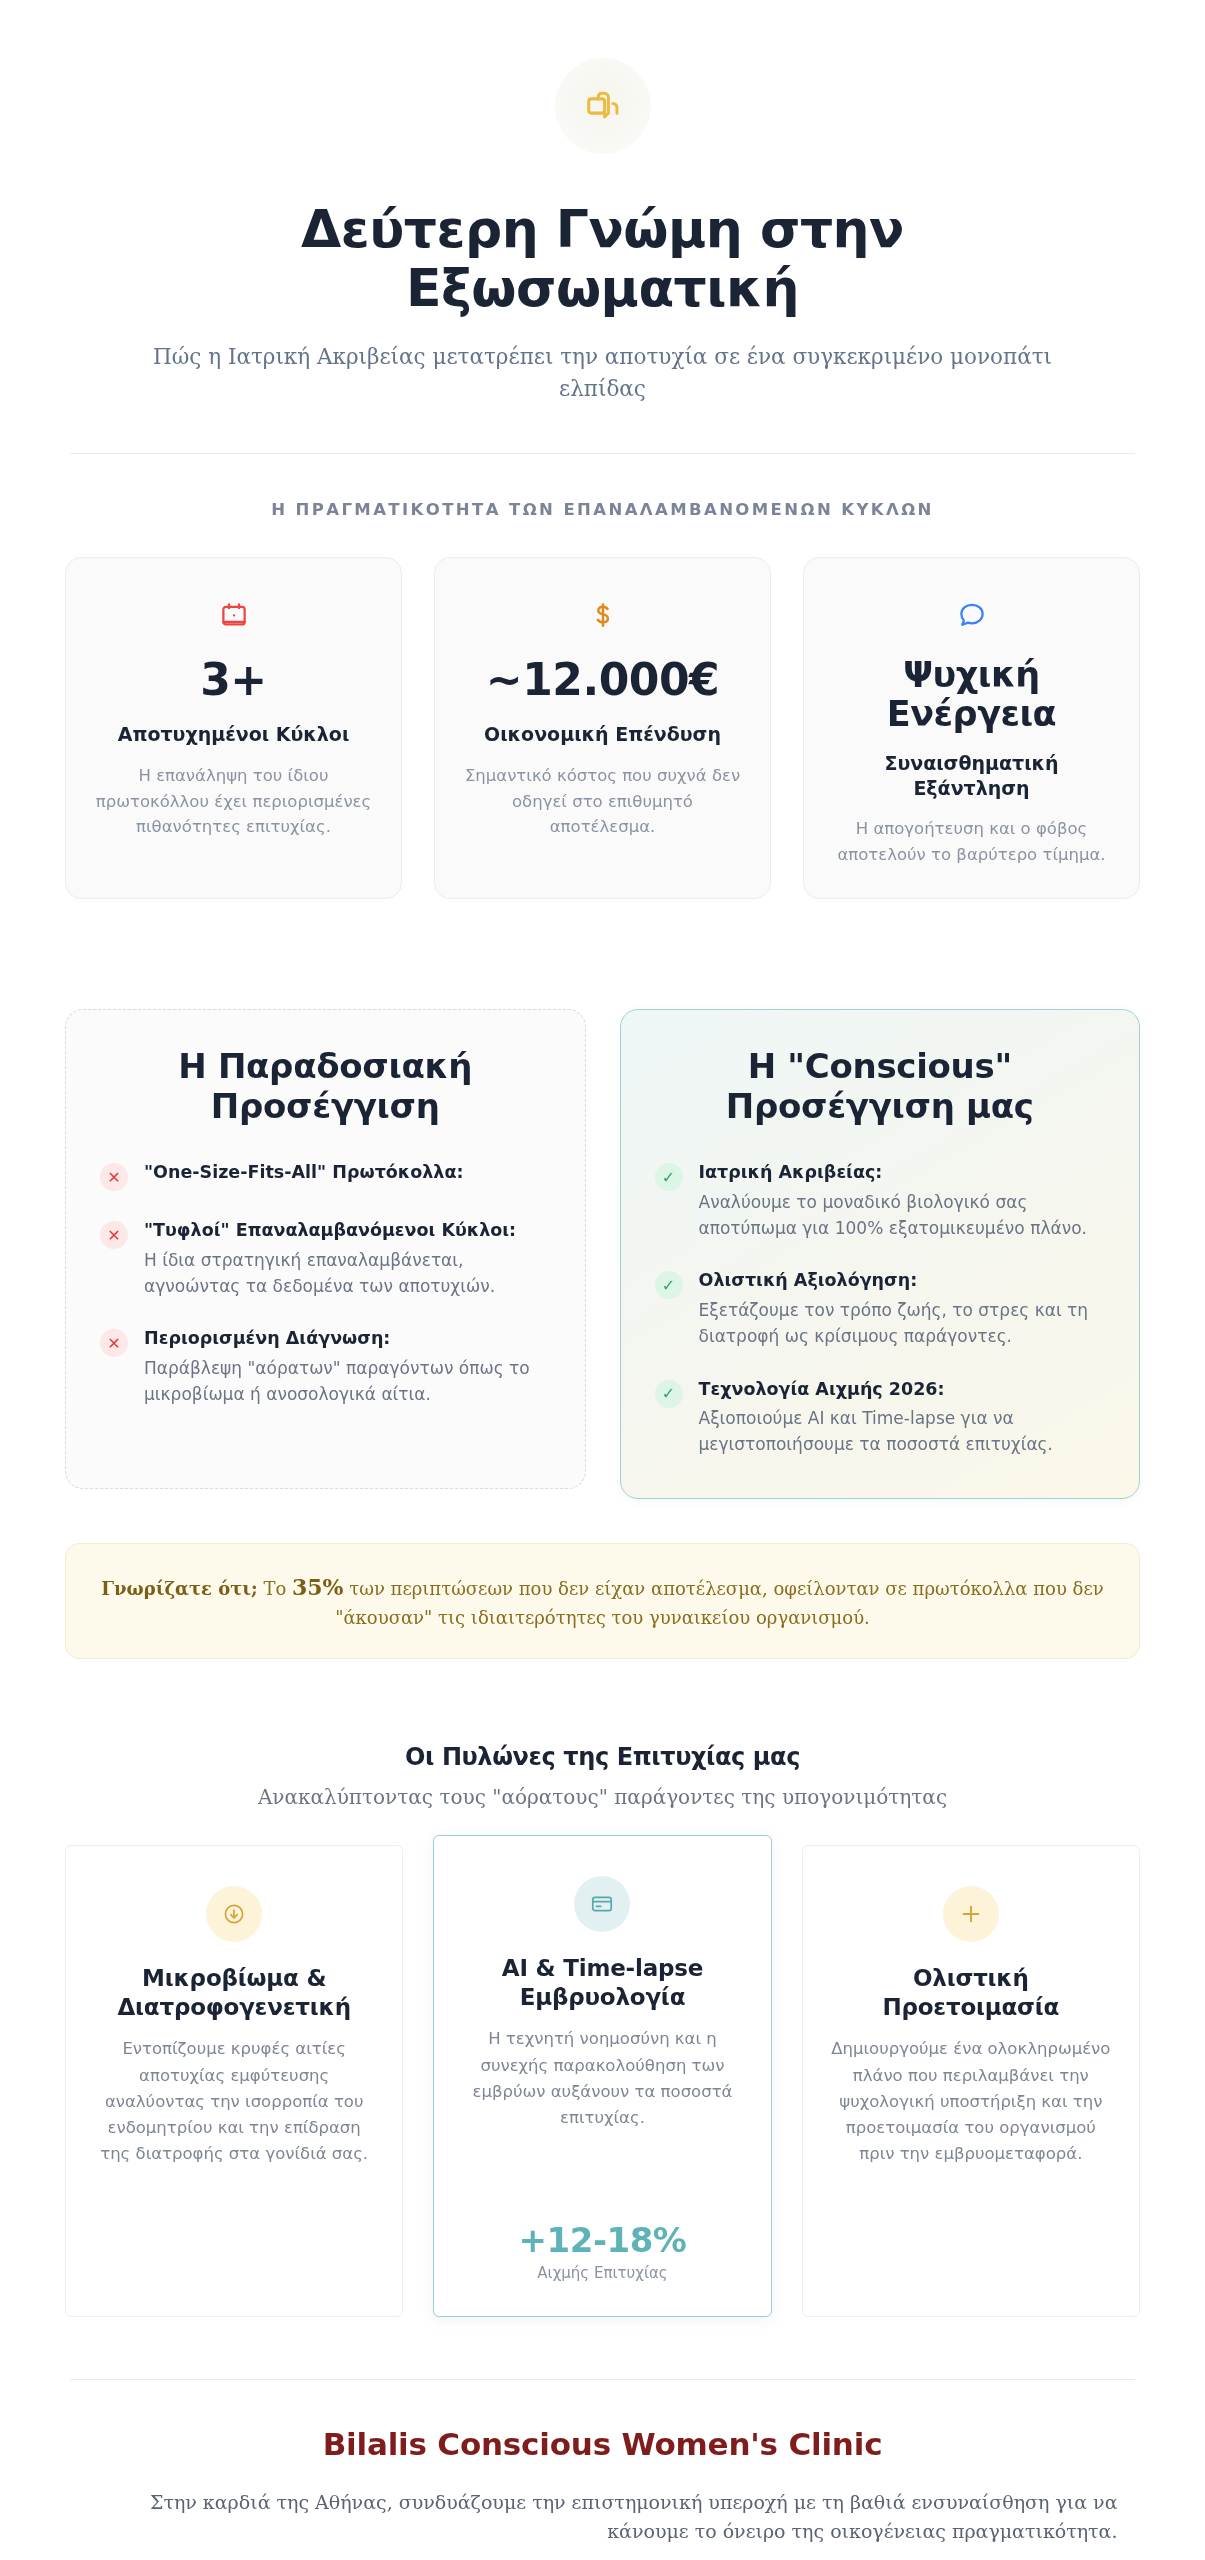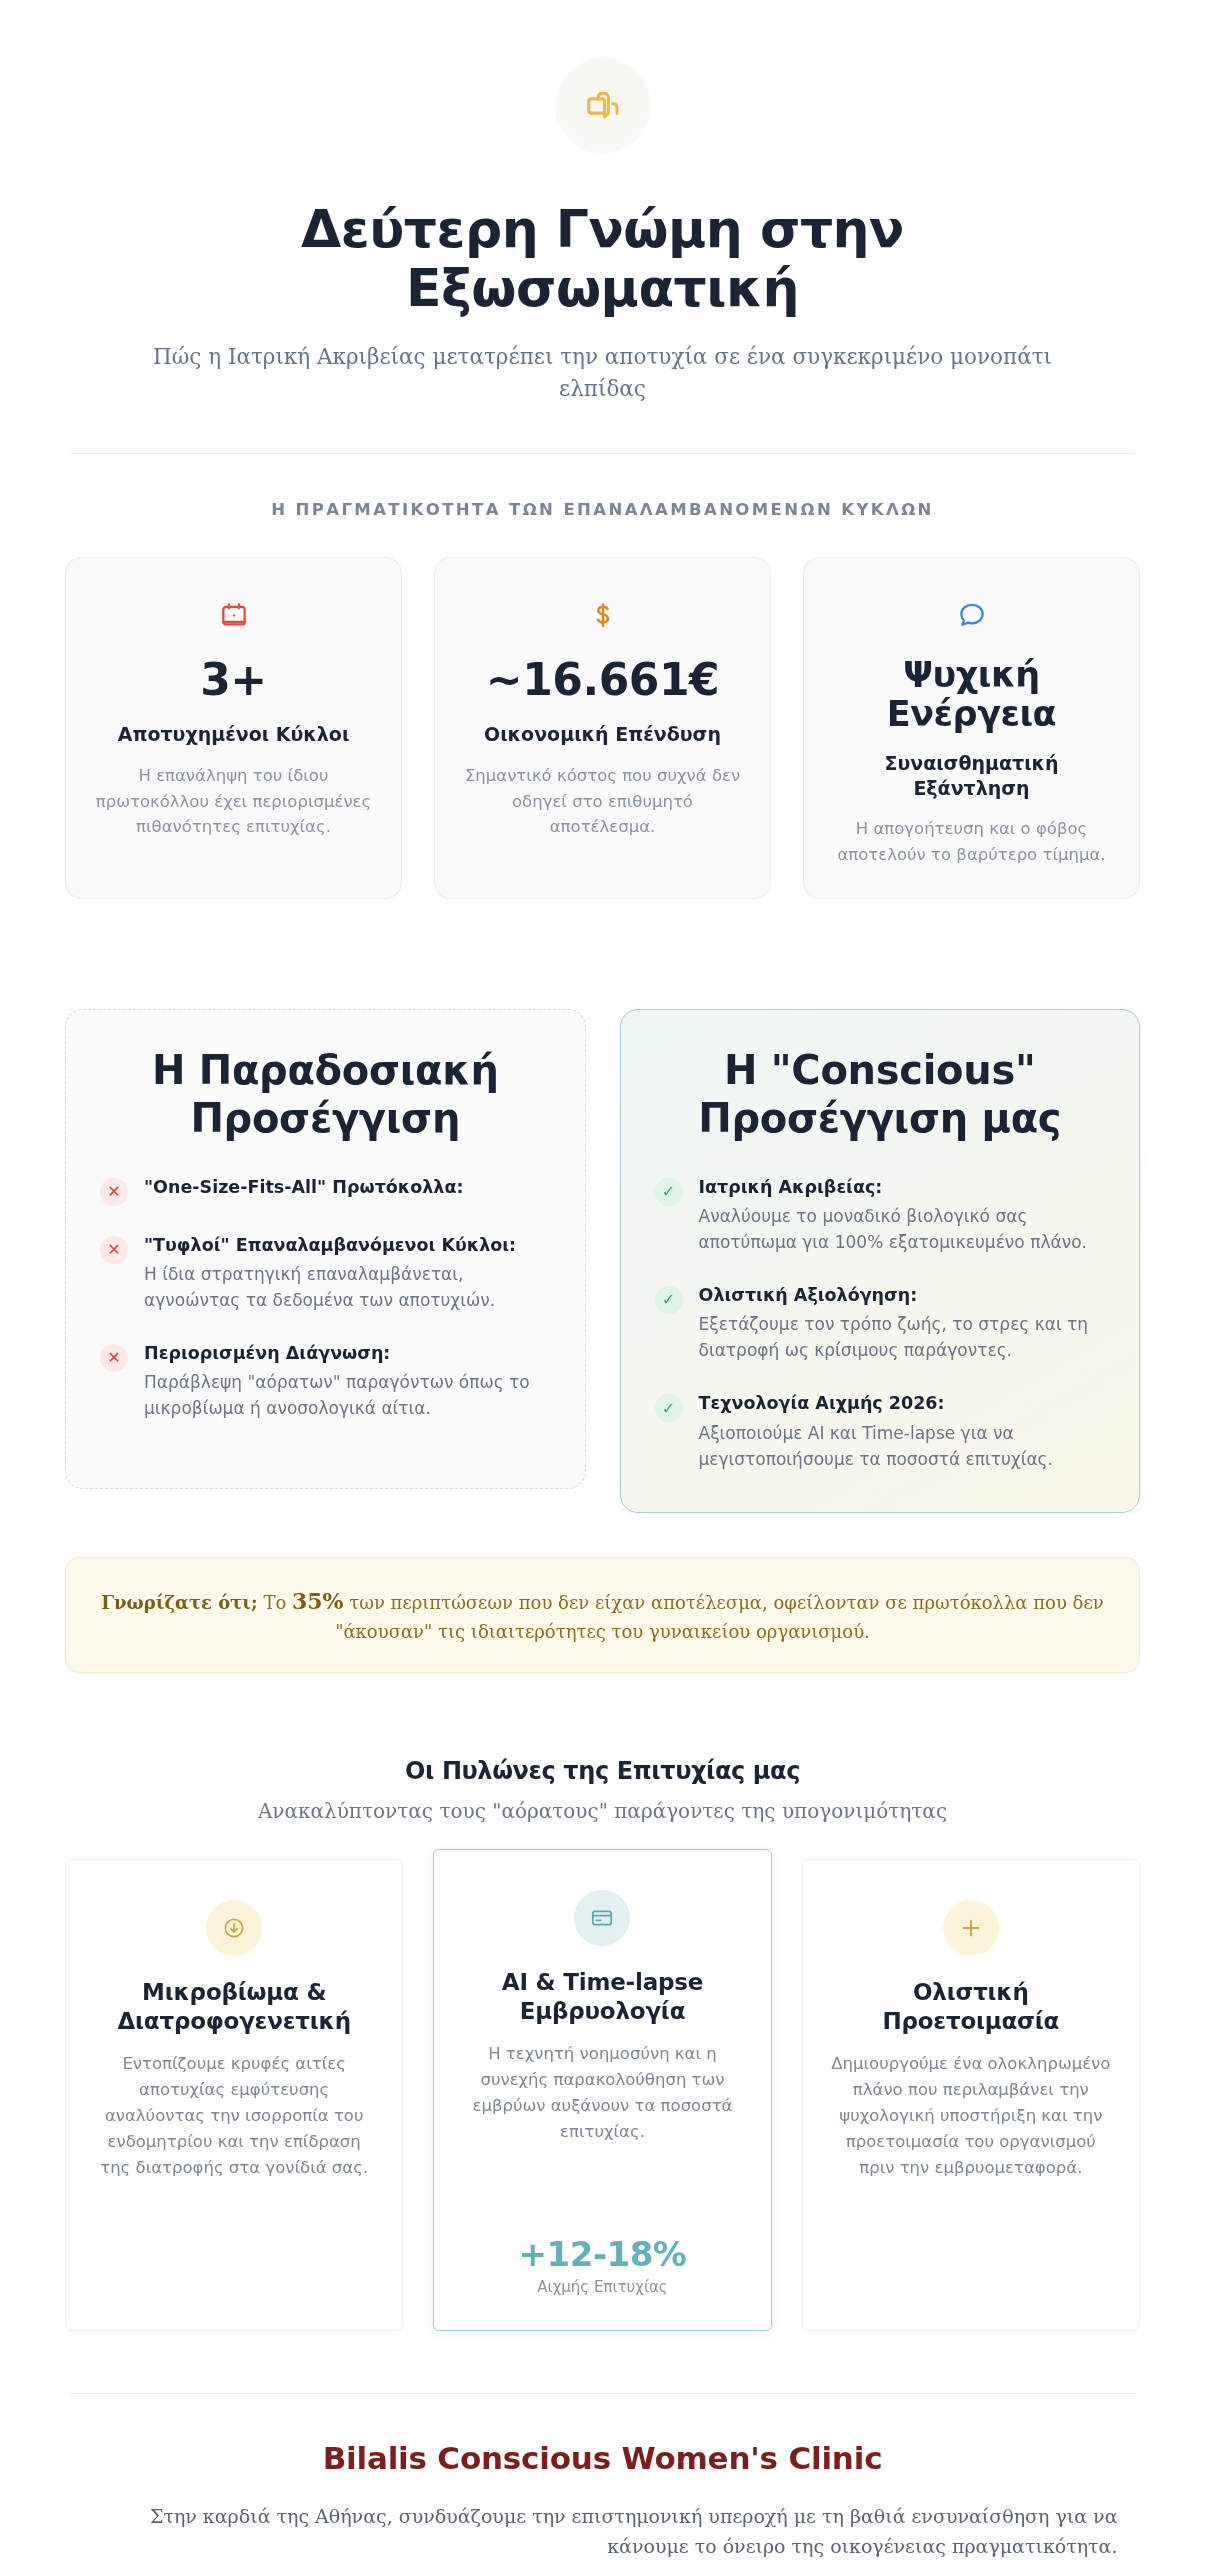--- a/index.html
+++ b/index.html
@@ -124,21 +124,21 @@
     min-height: 480px;
   }
   .panel-new {
     background: linear-gradient(150deg, #eef7f7 0%, #f4f6f0 45%, #fbf7e9 100%);
     border: 1.5px solid #a6cfd2;
     min-height: 480px;
     box-shadow: 0 2px 10px rgba(120,160,170,.08);
   }
   .panel-title {
     text-align: center;
-    font-size: 40px;
+    font-size: 34px;
     font-weight: 800;
     color: #1b2434;
     line-height: 1.2;
     margin-bottom: 34px;
     letter-spacing: -0.3px;
   }
   .bullet { display: flex; gap: 16px; margin-bottom: 28px; }
   .bullet:last-child { margin-bottom: 0; }
   .bullet-mark {
     flex: 0 0 auto;
@@ -315,21 +315,21 @@
         <div class="stat-desc">Η επανάληψη του ίδιου πρωτοκόλλου έχει περιορισμένες πιθανότητες επιτυχίας.</div>
       </div>
 
       <div class="stat-card">
         <div class="stat-icon">
           <svg width="30" height="30" viewBox="0 0 24 24" fill="none" stroke="#e08b1e" stroke-width="2" stroke-linecap="round" stroke-linejoin="round">
             <path d="M12 3.5v17"></path>
             <path d="M15.6 7.2c-.7-1.1-2-1.8-3.6-1.8-2.2 0-3.8 1.2-3.8 3s1.5 2.6 3.8 3.1c2.3.5 3.9 1.3 3.9 3.2 0 1.9-1.7 3.1-4 3.1-1.8 0-3.3-.8-4-2"></path>
           </svg>
         </div>
-        <div class="stat-value">~16.661€</div>
+        <div class="stat-value">~12.000€</div>
         <div class="stat-label">Οικονομική Επένδυση</div>
         <div class="stat-desc">Σημαντικό κόστος που συχνά δεν οδηγεί στο επιθυμητό αποτέλεσμα.</div>
       </div>
 
       <div class="stat-card">
         <div class="stat-icon">
           <svg width="30" height="30" viewBox="0 0 24 24" fill="none" stroke="#3b82f6" stroke-width="1.8" stroke-linecap="round" stroke-linejoin="round">
             <path d="M20.5 11.2c0 4.1-3.8 7.4-8.5 7.4-1.1 0-2.2-.2-3.1-.5L4.2 19.8l1.3-3.4C4.2 15.1 3.5 13.3 3.5 11.2c0-4.1 3.8-7.4 8.5-7.4s8.5 3.3 8.5 7.4z"></path>
           </svg>
         </div>

